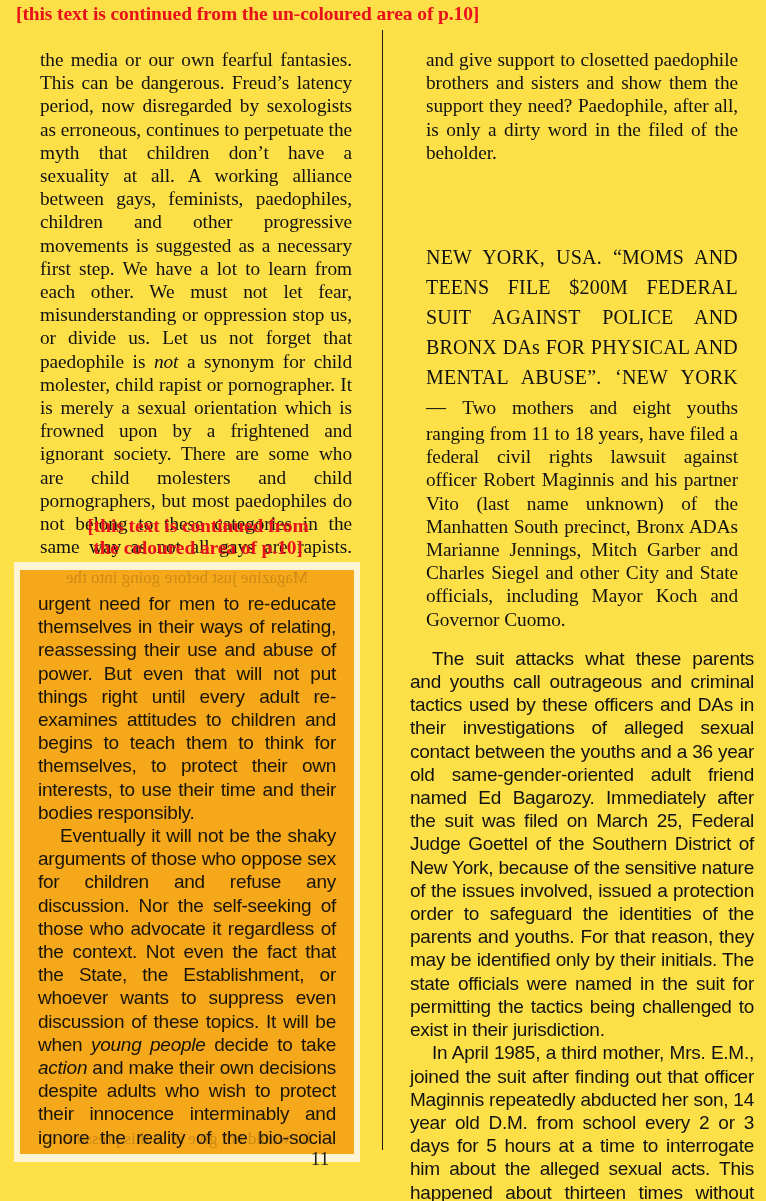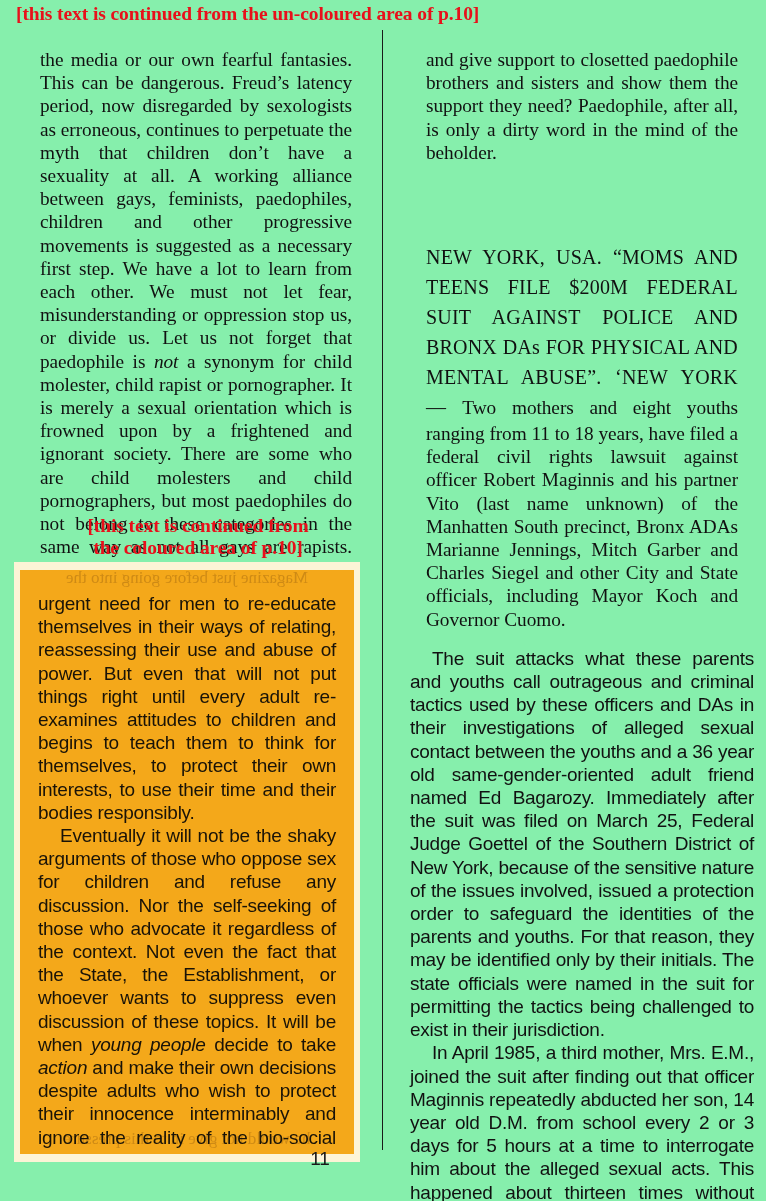--- a/index.html
+++ b/index.html
@@ -15,21 +15,21 @@
     font-family: "Liberation Serif", serif;
     color: #111111;
   }
 
   
   #page {
     position: absolute;
     inset: 0;
     width: 766px;
     height: 1201px;
-    background: #86efac;
+    background: #fde047;
   }
 
   
   .red-note {
     position: absolute;
     color: #e8101b;
     font-family: "Liberation Serif", serif;
     font-weight: bold;
     font-size: 19.5px;
     line-height: 21.5px;
@@ -137,21 +137,21 @@
   #bleed-bottom { bottom: 4px; }
   #orange-text { position: relative; z-index: 2; }
 
   
   #folio {
     position: absolute;
     left: 0;
     top: 1148px;
     width: 640px;
     text-align: center;
-    font-family: Liberation Sans, sans-serif;
+    font-family: Liberation Serif, serif;
     font-size: 19px;
     color: #1a1a1a;
   }
 </style>
 </head>
 <body>
 
 <div id="page">
 
   <div class="red-note" id="note-top">[this text is continued from the un-coloured area of p.10]</div>
@@ -177,21 +177,21 @@
 
         <p class="sans indent"><span>Eventually it will not be the shaky arguments of those who oppose sex for children and refuse any discussion. Nor the self-seeking of those who advocate it regardless of the context. Not even the fact that the State, the Establishment, or whoever wants to suppress even discussion of these topics. It will be when </span><span class="it">young people</span><span> decide to take </span><span class="it">action</span><span> and make their own decisions despite adults who wish to protect their innocence interminably and ignore the reality of the bio-social gap.</span></p>
 
         <p class="body indent"><span class="src-label">SOURCE: </span><span class="it">Lesbian and Gay Youth Magazine</span></p>
       </div>
     </div>
   </div>
 
   <div class="col" id="col-right">
 
-    <p class="body">and give support to closetted paedophile brothers and sisters and show them the support they need? Paedophile, after all, is only a dirty word in the mind of the beholder.</p>
+    <p class="body">and give support to closetted paedophile brothers and sisters and show them the support they need? Paedophile, after all, is only a dirty word in the filed of the beholder.</p>
 
 
     <div class="spacer-md"></div>
 
     <p class="body"><span class="headline">NEW YORK, USA. “MOMS AND TEENS FILE $200M FEDERAL SUIT AGAINST POLICE AND BRONX DAs FOR PHYSICAL AND MENTAL ABUSE”. ‘NEW YORK — </span><span>Two mothers and eight youths ranging from 11 to 18 years, have filed a federal civil rights lawsuit against officer Robert Maginnis and his partner Vito (last name unknown) of the Manhatten South precinct, Bronx ADAs Marianne Jennings, Mitch Garber and Charles Siegel and other City and State officials, including Mayor Koch and Governor Cuomo.</span></p>
 
     <p class="sans indent">The suit attacks what these parents and youths call outrageous and criminal tactics used by these officers and DAs in their investigations of alleged sexual contact between the youths and a 36 year old same-gender-oriented adult friend named Ed Bagarozy. Immediately after the suit was filed on March 25, Federal Judge Goettel of the Southern District of New York, because of the sensitive nature of the issues involved, issued a protection order to safeguard the identities of the parents and youths. For that reason, they may be identified only by their initials. The state officials were named in the suit for permitting the tactics being challenged to exist in their jurisdiction.</p>
 
     <p class="sans indent">In April 1985, a third mother, Mrs. E.M., joined the suit after finding out that officer Maginnis repeatedly abducted her son, 14 year old D.M. from school every 2 or 3 days for 5 hours at a time to interrogate him about the alleged sexual acts. This happened about thirteen times without her knowledge. The harrassment began out of nowhere. No complaints had been filed. D.M. reports that there was no sex between him and</p>
   </div>

